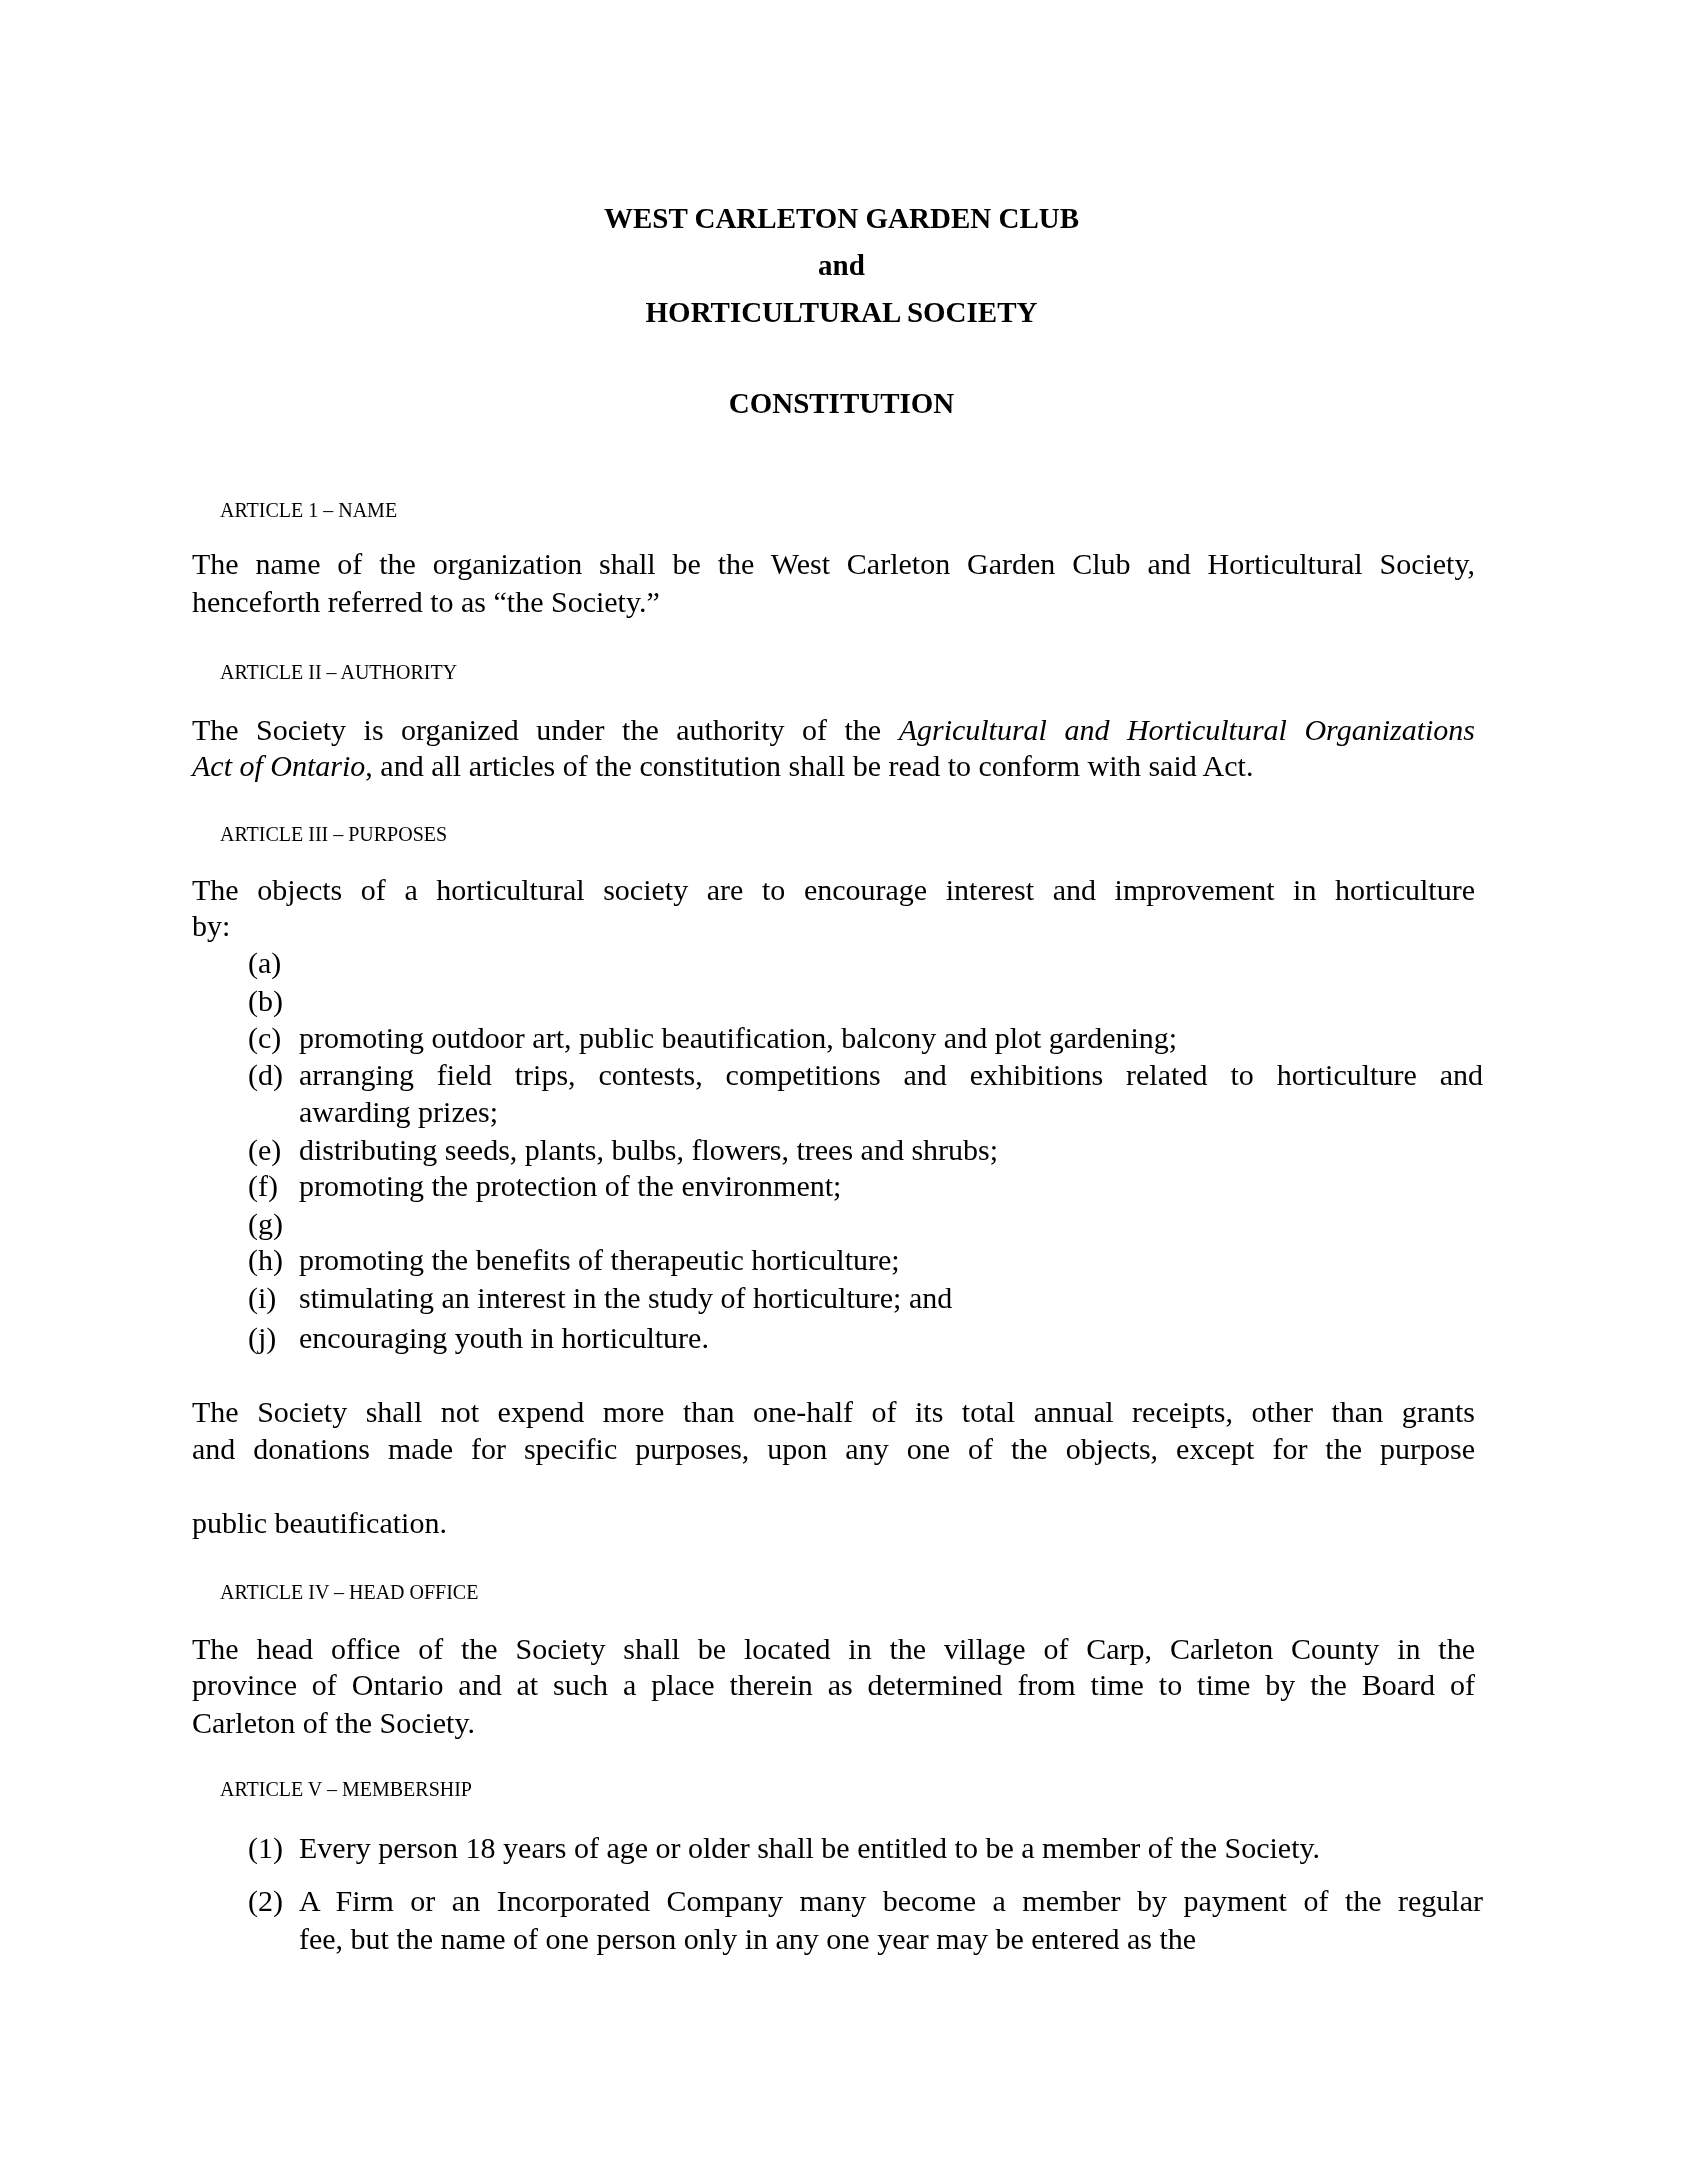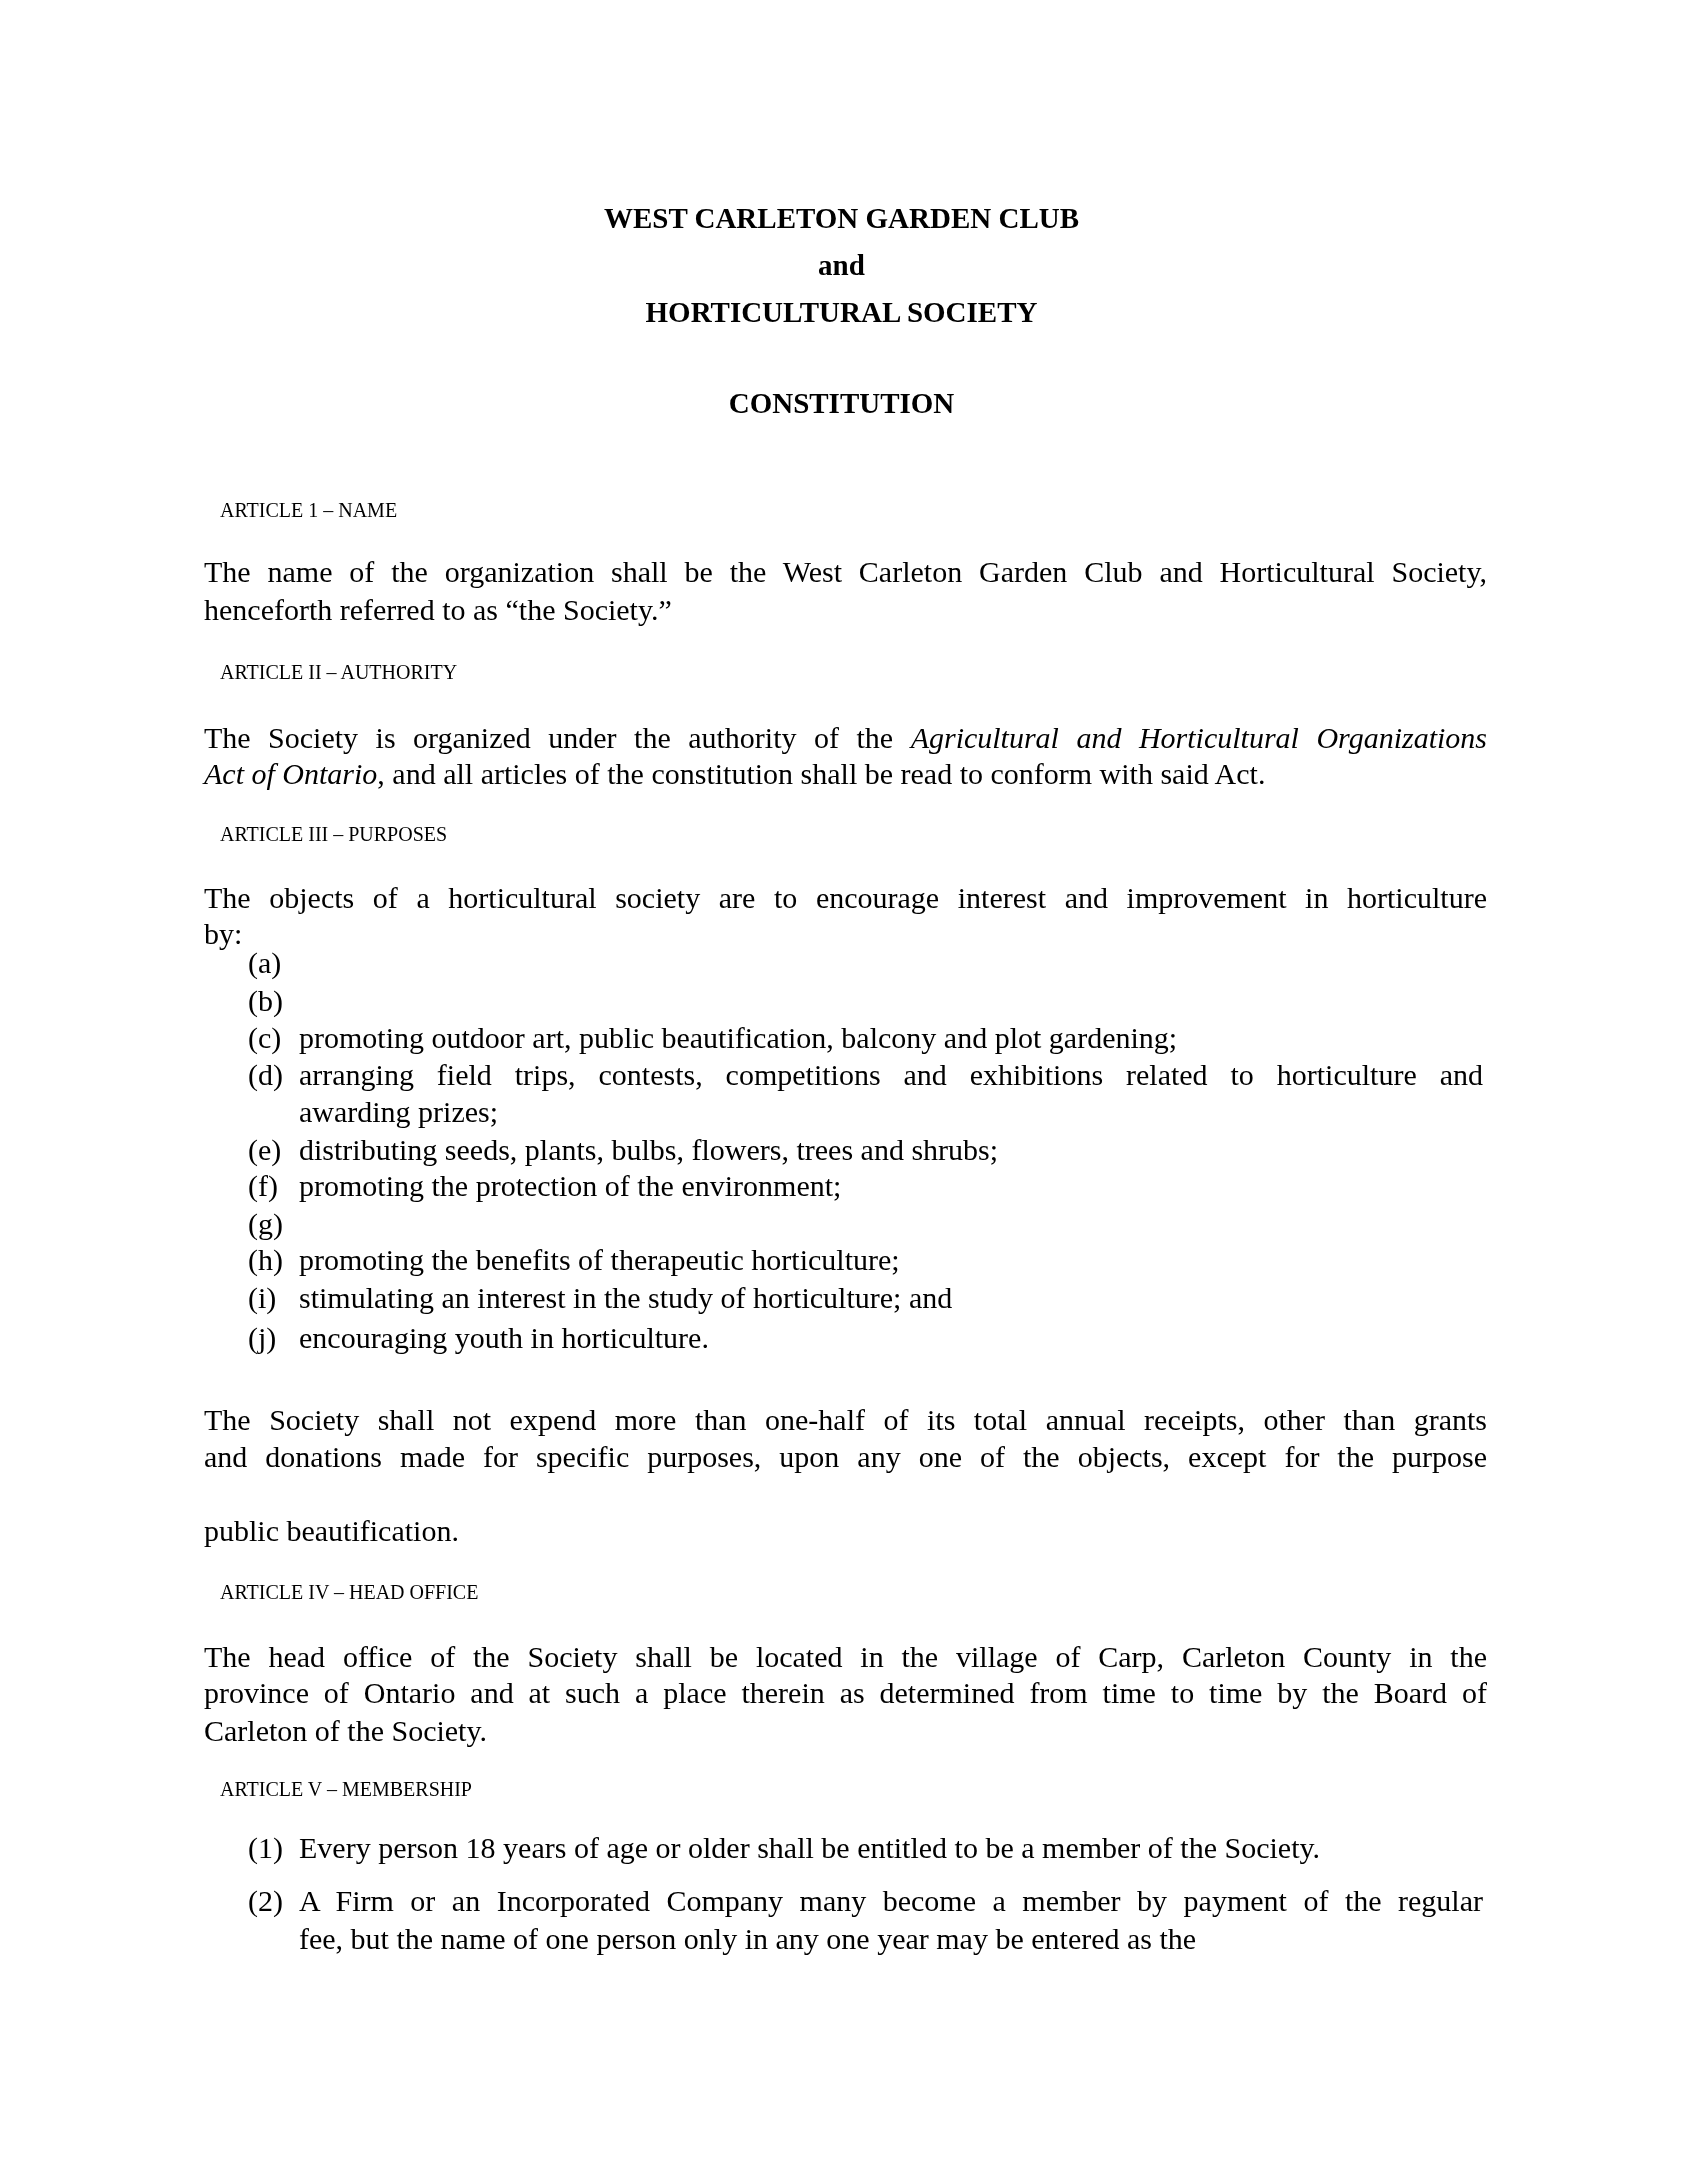--- a/index.html
+++ b/index.html
@@ -3,21 +3,21 @@
 <meta charset="utf-8">
 <style>
   html, body { margin: 0; padding: 0; background: #ffffff; }
   body { width: 1683px; height: 2178px; position: relative; overflow: hidden; color: #000000;
          font-family: "Liberation Serif", "DejaVu Serif", serif; }
   .page { position: absolute; left: 0; top: 0; width: 1683px; height: 2178px; background: #ffffff; }
   .ln { position: absolute; white-space: nowrap; line-height: 1; }
   .title { left: 0; width: 1683px; text-align: center; font-weight: bold; font-size: 29px; }
   .h { left: 200px; font-weight: normal; font-size: 20px; margin-left: 20px; }
   .b { font-size: 30px; }
-  .full { left: 204px; width: 1283px; margin-top: 8px; }
+  .full { left: 192px; width: 1283px; }
   .just { text-align: justify; text-align-last: justify; white-space: normal; }
   .mk { left: 248px; font-size: 30px; }
   .it { left: 299px; font-size: 30px; }
   .itfull { width: 1184px; }
   em { font-style: italic; }
 </style>
 </head>
 <body>
 
 <div class="page">

